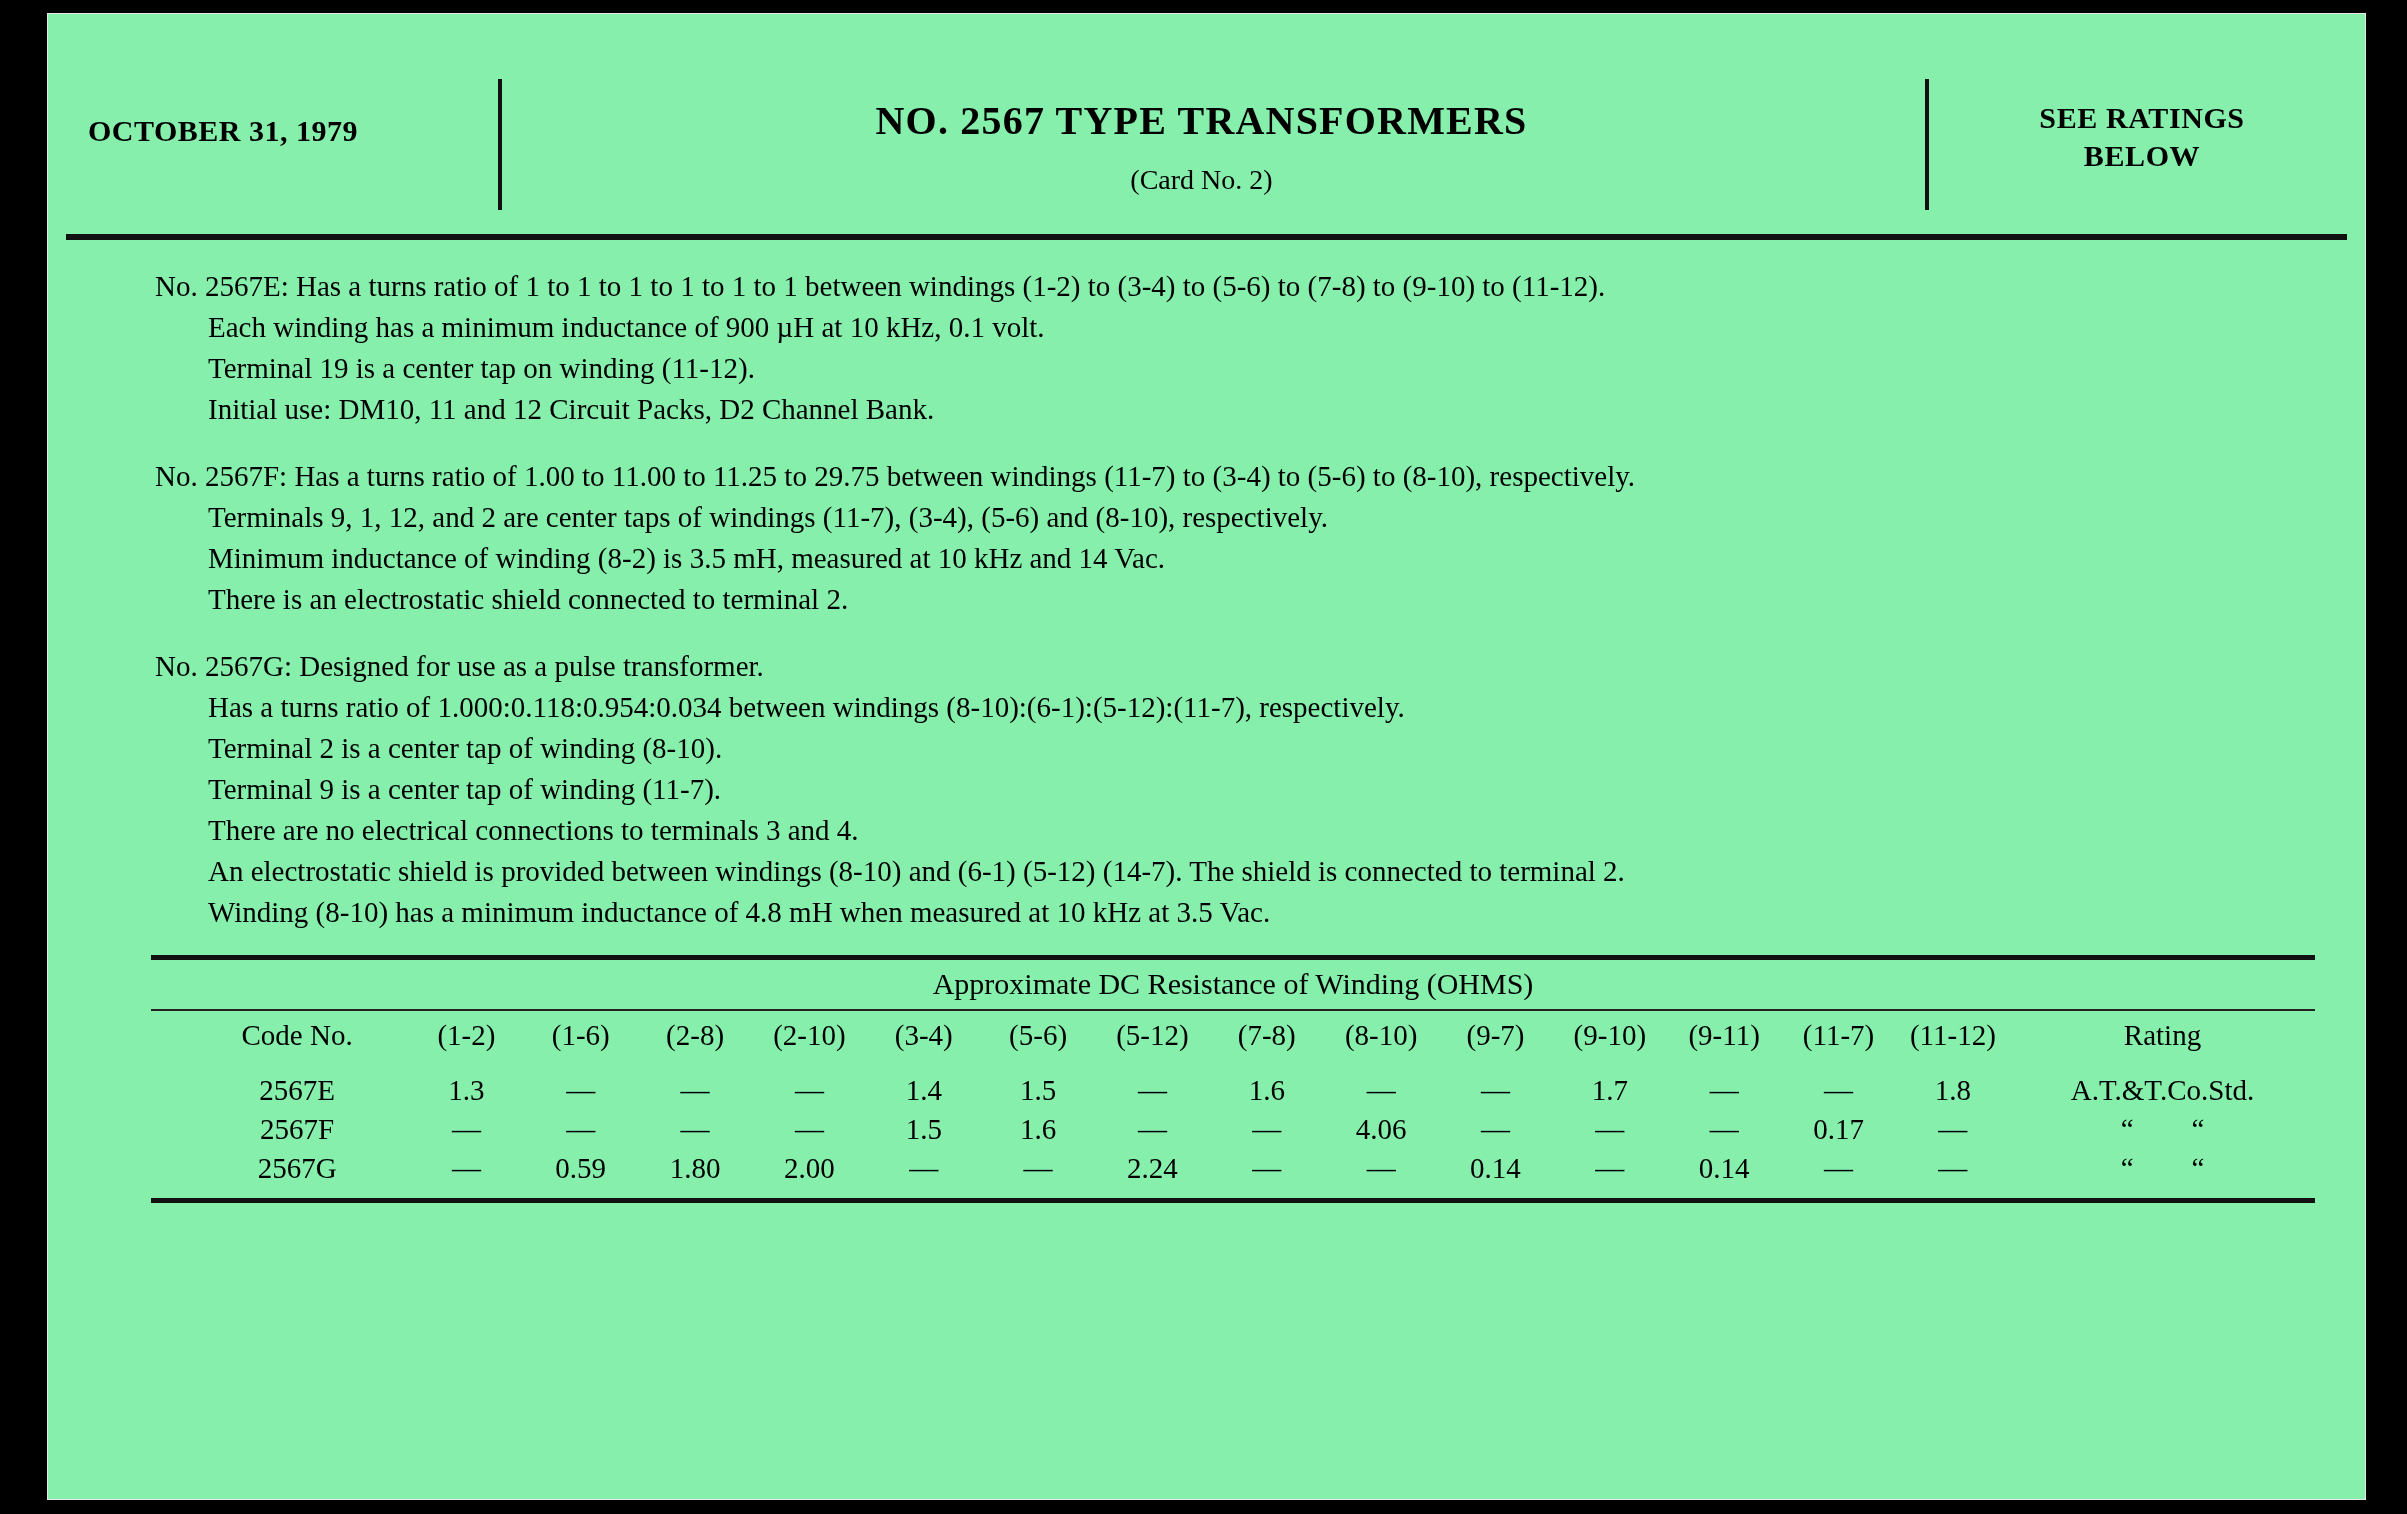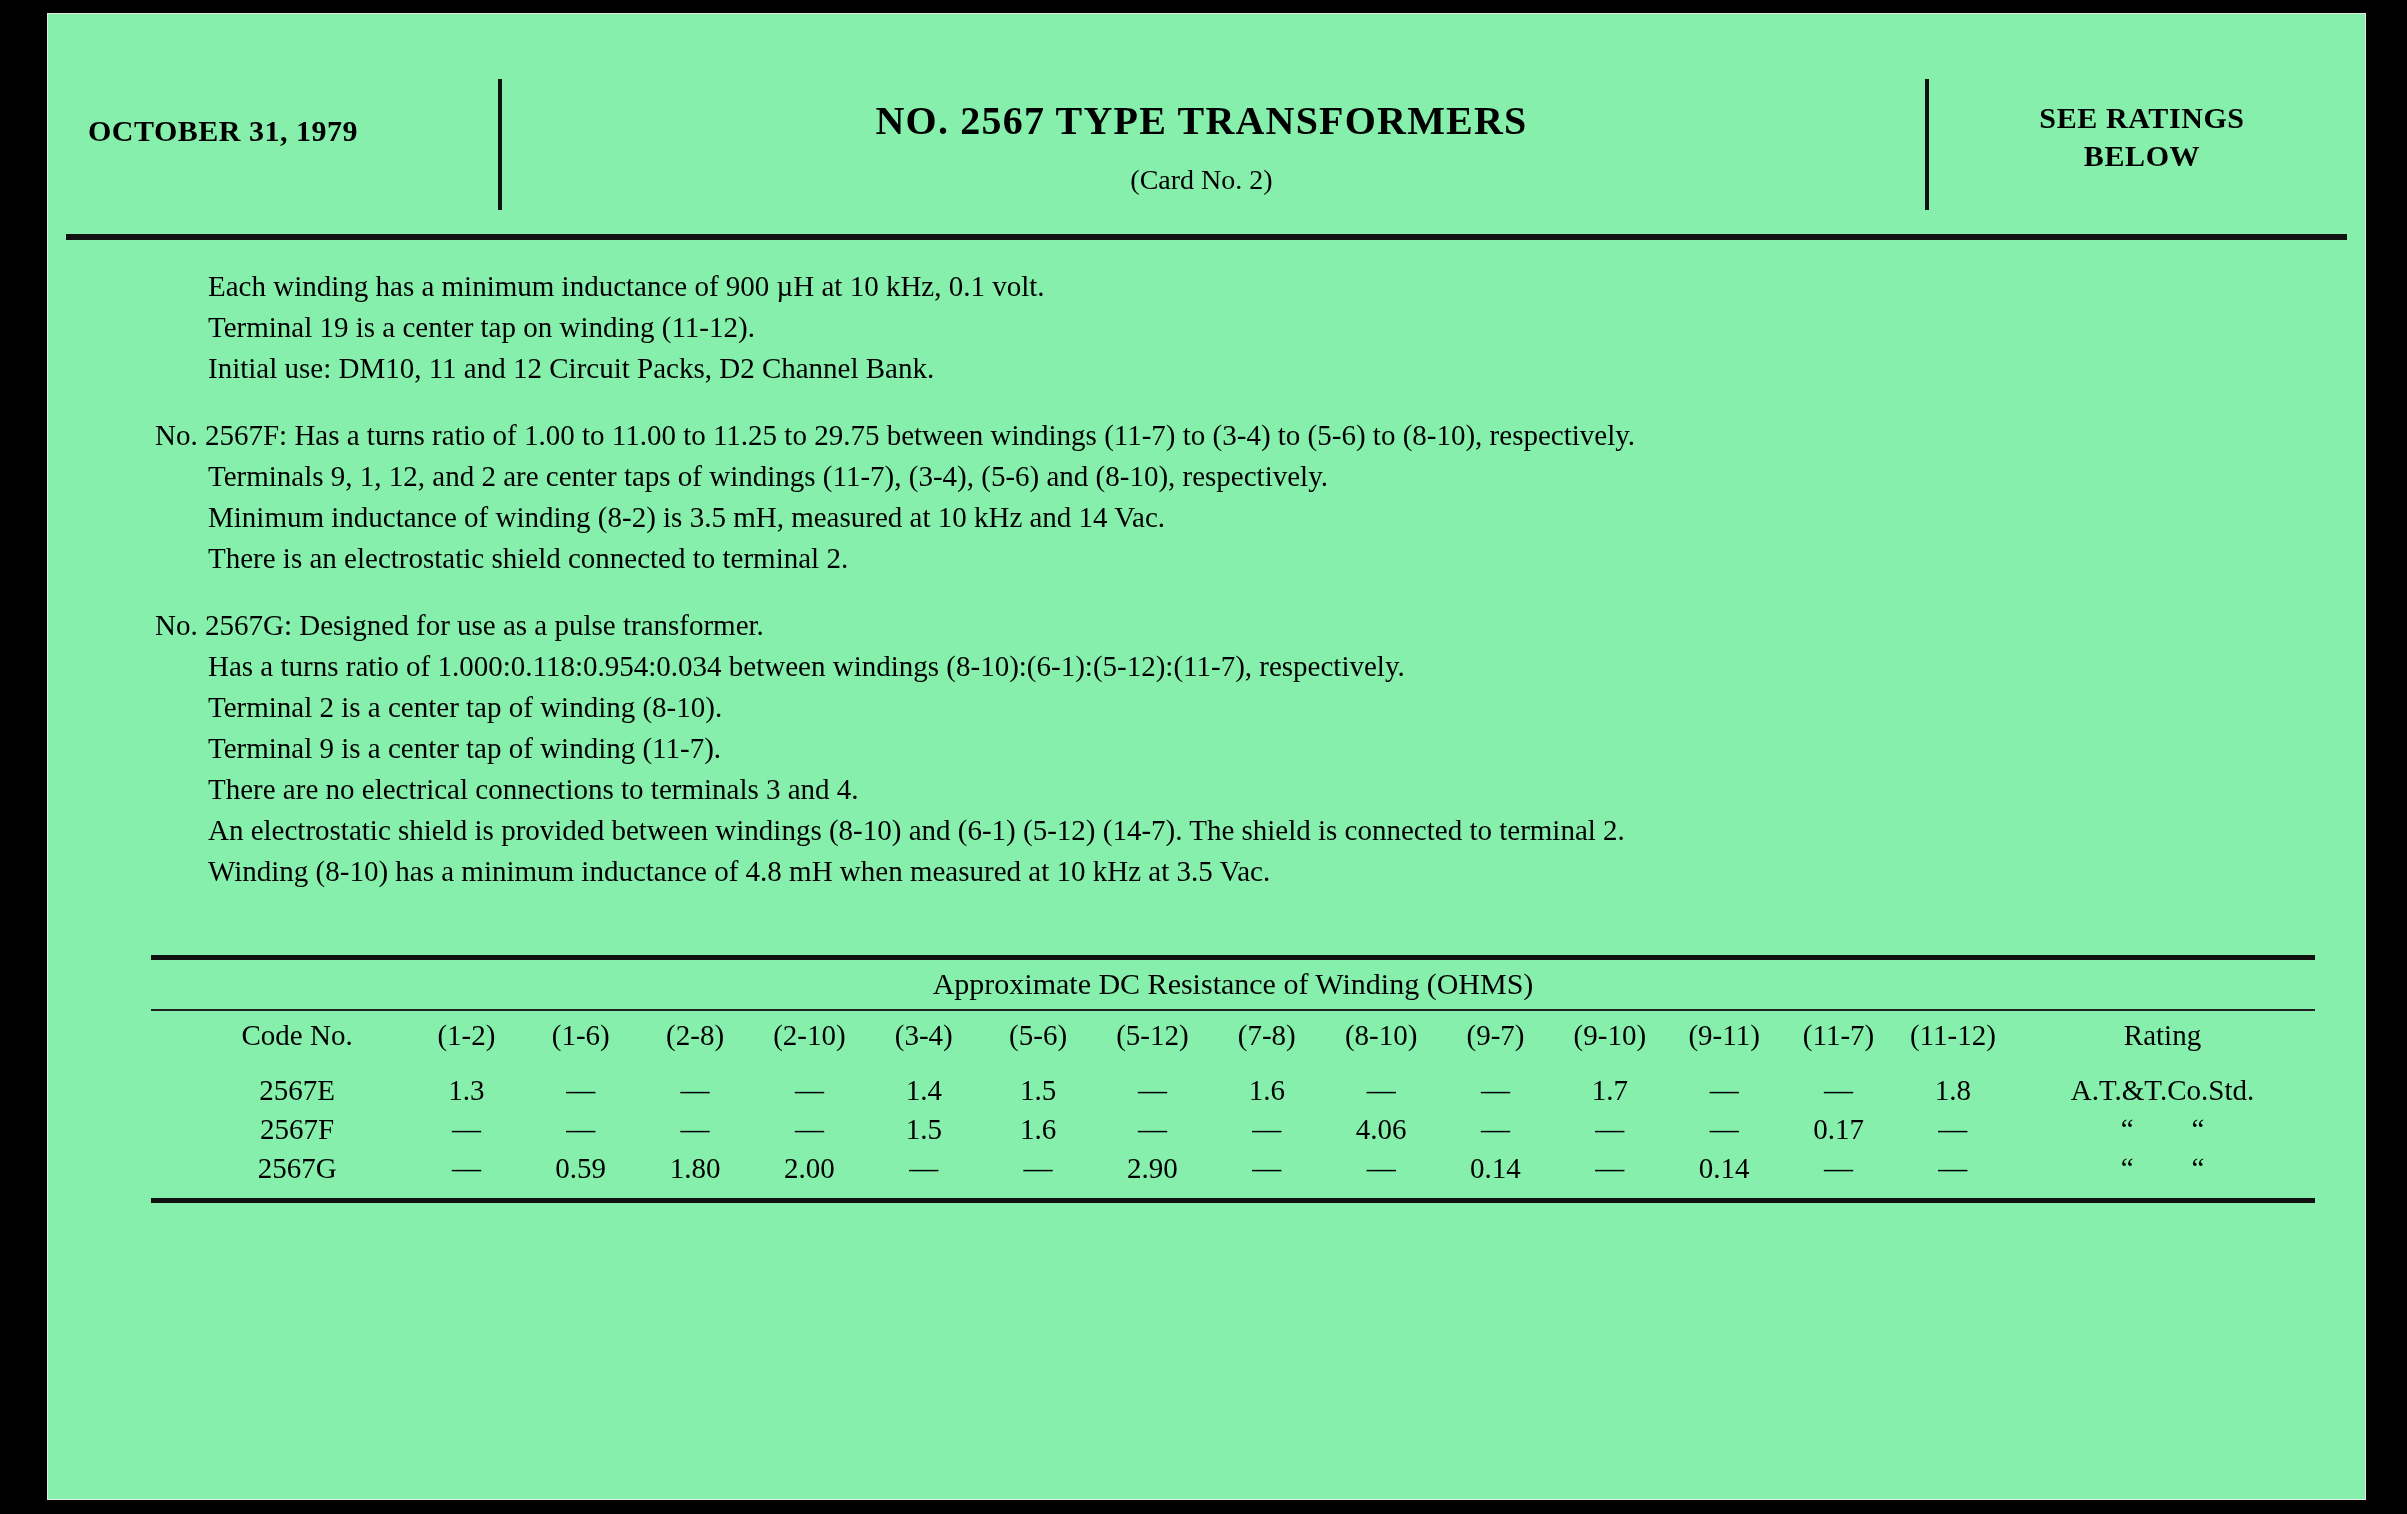--- a/index.html
+++ b/index.html
@@ -174,20 +174,21 @@
     <div class="header-right">
       <div>SEE RATINGS</div>
       <div>BELOW</div>
     </div>
     <div class="hr-top"></div>
   </div>
 
   <div class="content">
 
     <div class="para-block">
+      <div class="para hang">No. 2567E: Has a turns ratio of 1 to 1 to 1 to 1 to 1 to 1 between windings (1-2) to (3-4) to (5-6) to (7-8) to (9-10) to (11-12).</div>
       <div class="para ind2">Each winding has a minimum inductance of 900 µH at 10 kHz, 0.1 volt.</div>
       <div class="para ind1">Terminal 19 is a center tap on winding (11-12).</div>
       <div class="para ind1">Initial use: DM10, 11 and 12 Circuit Packs, D2 Channel Bank.</div>
     </div>
 
     <div class="para-block">
       <div class="para hang">No. 2567F: Has a turns ratio of 1.00 to 11.00 to 11.25 to 29.75 between windings (11-7) to (3-4) to (5-6) to (8-10), respectively.</div>
       <div class="para ind1">Terminals 9, 1, 12, and 2 are center taps of windings (11-7), (3-4), (5-6) and (8-10), respectively.</div>
       <div class="para ind1">Minimum inductance of winding (8-2) is 3.5 mH, measured at 10 kHz and 14 Vac.</div>
       <div class="para ind1">There is an electrostatic shield connected to terminal 2.</div>
@@ -268,21 +269,21 @@
           <td class="rating">“  “</td>
         </tr>
         <tr>
           <td class="code">2567G</td>
           <td>—</td>
           <td>0.59</td>
           <td>1.80</td>
           <td>2.00</td>
           <td>—</td>
           <td>—</td>
-          <td>2.90</td>
+          <td>2.24</td>
           <td>—</td>
           <td>—</td>
           <td>0.14</td>
           <td>—</td>
           <td>0.14</td>
           <td>—</td>
           <td>—</td>
           <td class="rating">“  “</td>
         </tr>
       </tbody>

